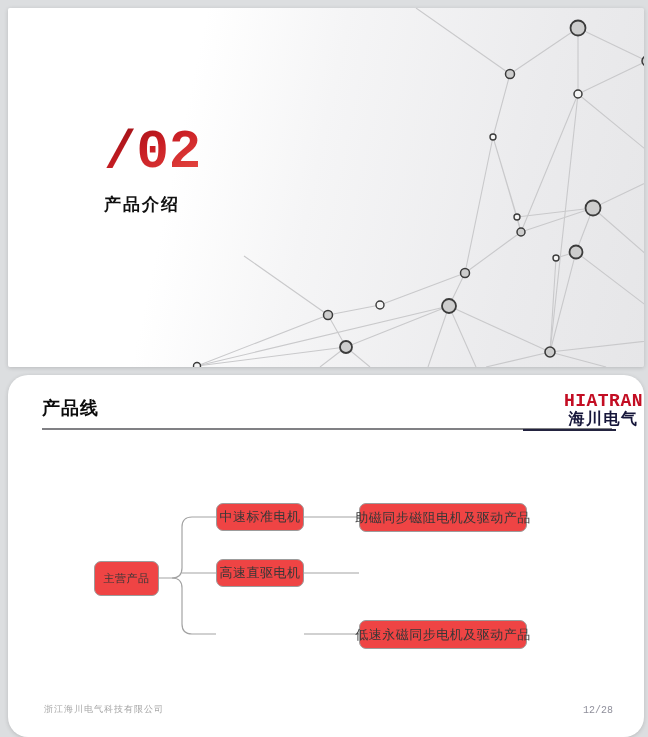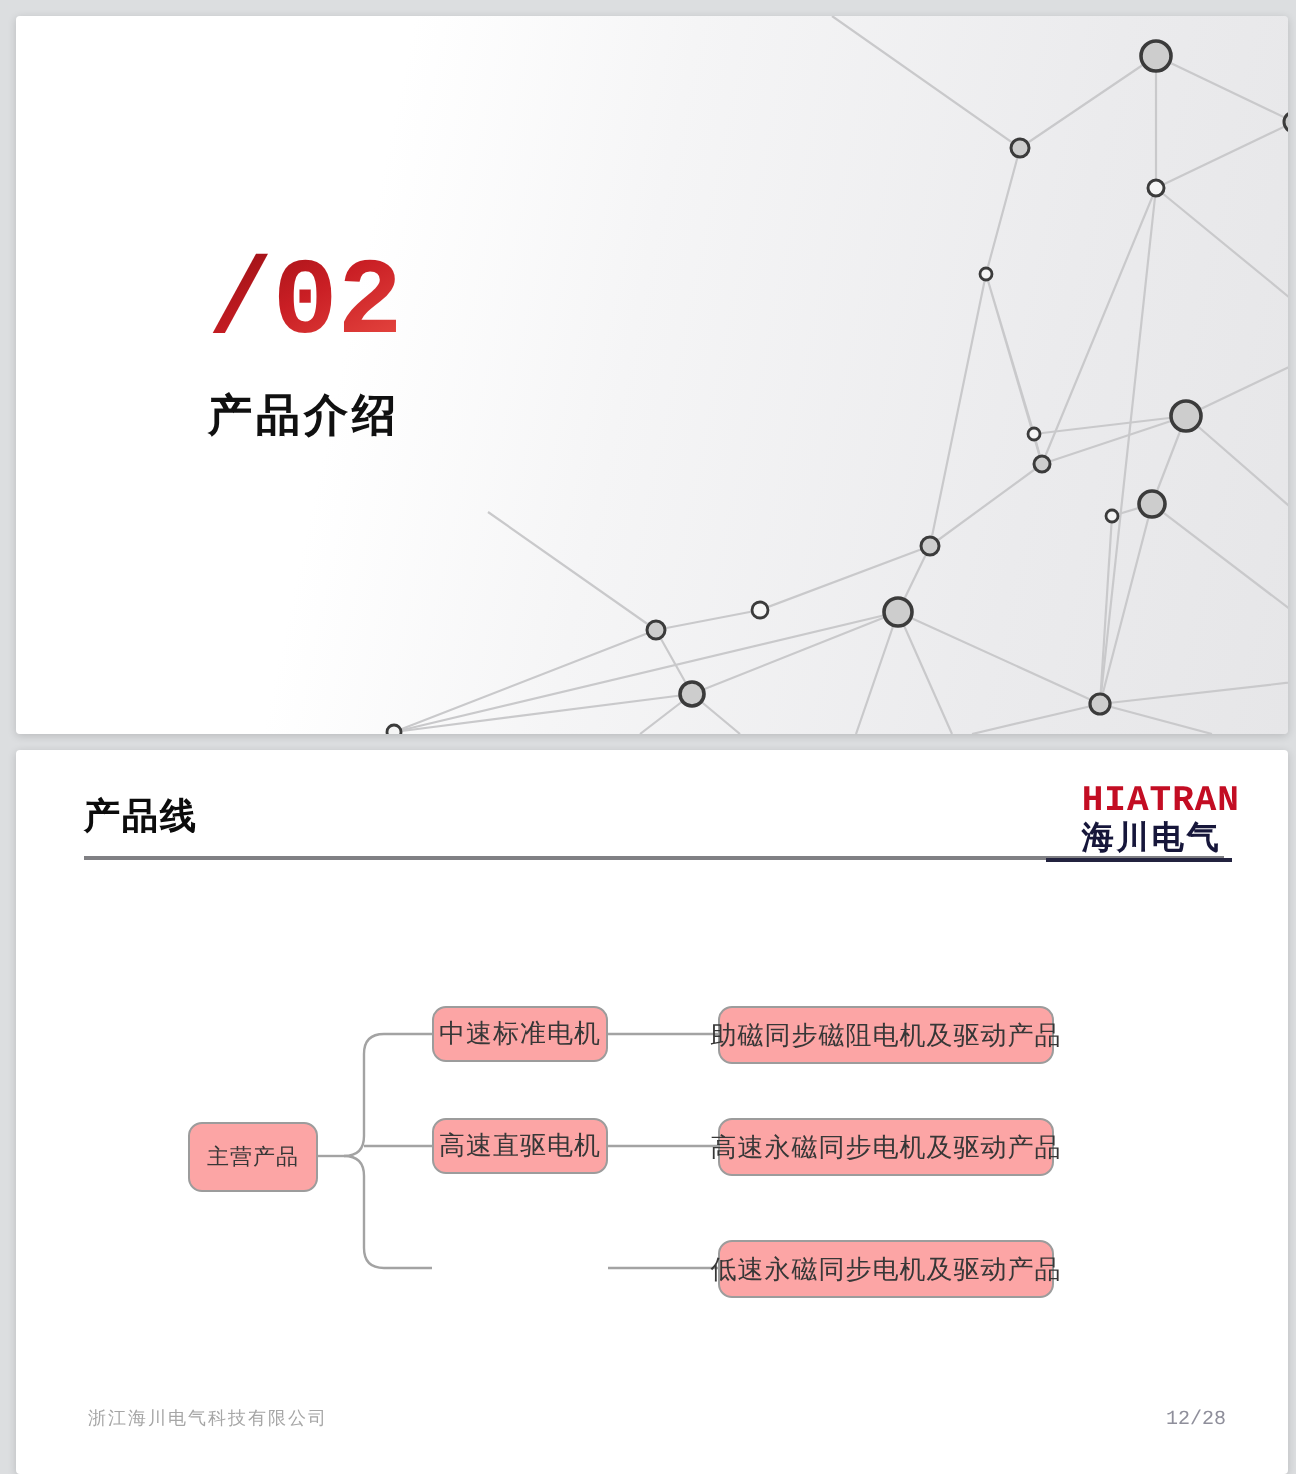--- a/index.html
+++ b/index.html
@@ -36,54 +36,54 @@
   @supports (-webkit-background-clip:text) {
     .section-number {
       background:linear-gradient(150deg,#9c1015 5%,#c91e24 45%,#e84a42 95%);
       -webkit-background-clip:text;
       background-clip:text;
       color:transparent;
     }
   }
   .section-title {
     margin-top:13px;
-    font-size:22px;
+    font-size:17px;
     font-weight:700;
     color:#101010;
     letter-spacing:2px;
   }
   
-  .slide2 { height:362px; }
+  .slide2 { height:362px;border-radius:20px; }
   .s2-title {
     position:absolute; left:34px; top:21px;
     font-size:18px; font-weight:700; color:#0c0c0c; letter-spacing:1px;
   }
   .h-rule {
     position:absolute; left:34px; top:53px;
     width:570px; height:2px; background:#808084;
   }
-  .logo { position:absolute; right:24px; top:17px; text-align:left; line-height:1; }
+  .logo { position:absolute; right:1px; top:17px; text-align:center; line-height:1; }
   .logo-en {
     font-size:18px; font-weight:800; color:#c30d23;
     letter-spacing:0.5px; line-height:1;
   }
   .logo-cn {
     margin-top:2px;
     font-size:16px; font-weight:700; color:#16163a; letter-spacing:1.5px;
   }
   .logo-rule {
     position:absolute; left:515px; top:54px;
     width:93px; height:2px; background:#23233f;
   }
   .diagram { position:absolute; inset:0; }
   .connectors { position:absolute; inset:0; }
   .dbox {
     position:absolute;
     display:flex; align-items:center; justify-content:center;
-    background:#fca5a5;
+    background:#ef4444;
     border:1.2px solid #9c9c9c;
     border-radius:7px;
     font-size:13px; color:#373737; letter-spacing:0.5px;
     white-space:nowrap;
   }
   .root-box  { left:86px;  top:186px; width:65px;  height:35px; font-size:11px; }
   .mid-box   { left:208px; width:88px;  height:28px; }
   .leaf-box  { left:351px; width:168px; height:29px; }
   .row0 { top:128px; }
   .row1 { top:184px; }
@@ -176,21 +176,20 @@
           <path d="M296,259 H351"></path>
         </g>
       </svg>
 
       <div class="dbox root-box">主营产品</div>
 
       <div class="dbox mid-box row0">中速标准电机</div>
       <div class="dbox mid-box row1">高速直驱电机</div>
 
       <div class="dbox leaf-box row0">助磁同步磁阻电机及驱动产品</div>
-      <div class="dbox leaf-box row1">高速永磁同步电机及驱动产品</div>
       <div class="dbox leaf-box row2">低速永磁同步电机及驱动产品</div>
     </div>
 
     <div class="footer-company">浙江海川电气科技有限公司</div>
     <div class="footer-page">12/28</div>
   </section>
 
 </div>
 
 </body></html>

